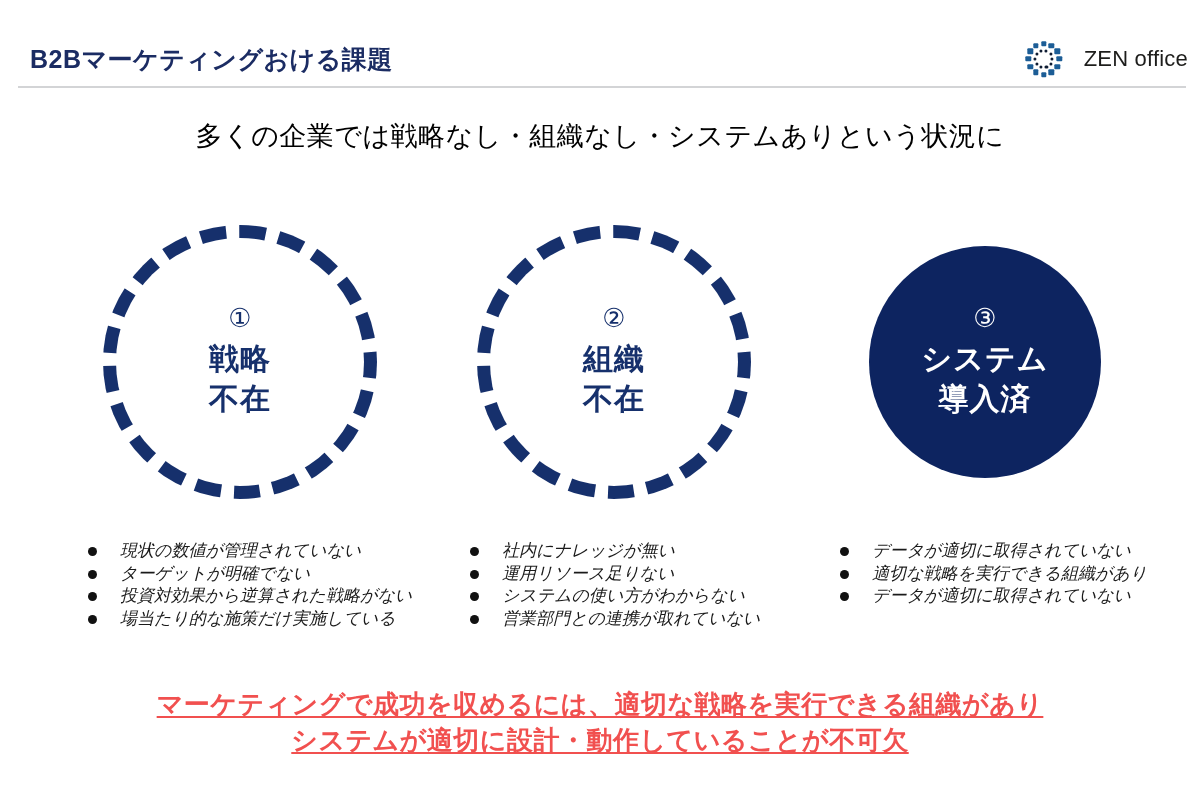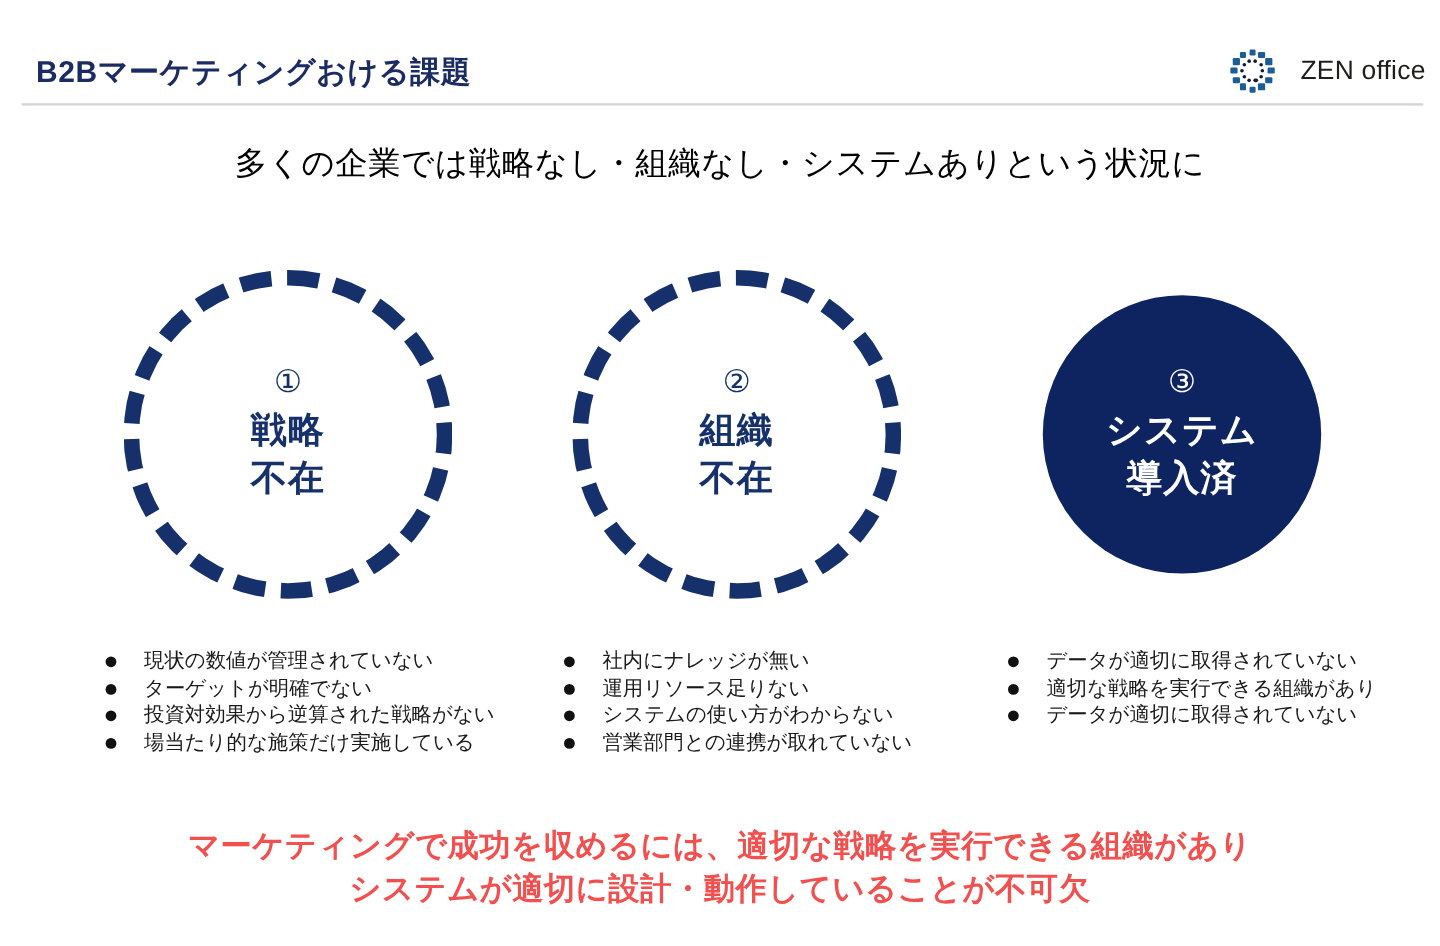--- a/index.html
+++ b/index.html
@@ -167,20 +167,21 @@
     margin: 0;
     padding: 0;
   }
   .bullet-item {
     display: flex;
     align-items: flex-start;
     font-size: 17px;
     line-height: 22.5px;
     color: #1a1a1a;
     white-space: nowrap;
+    font-style: italic;
   }
   .bullet-dot {
     flex: none;
     width: 9px;
     height: 9px;
     border-radius: 50%;
     background: #111111;
     margin-top: 7px;
     margin-right: 23px;
   }
@@ -192,20 +193,21 @@
     top: 686px;
     width: 1200px;
     text-align: center;
     color: #f1504f;
     font-size: 26px;
     font-weight: bold;
     line-height: 36px;
     letter-spacing: 0.5px;
   }
   #conclusion .line {
+    text-decoration: underline;
     text-decoration-thickness: 2px;
     text-underline-offset: 3px;
   }
 </style>
 </head>
 <body>
 
 <div id="slide-header">
   <div id="slide-title">B2Bマーケティングおける課題</div>
 

